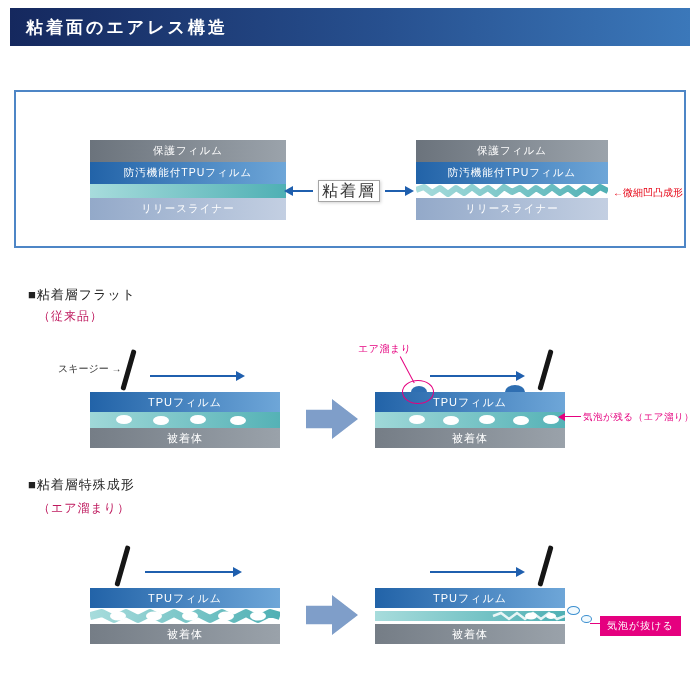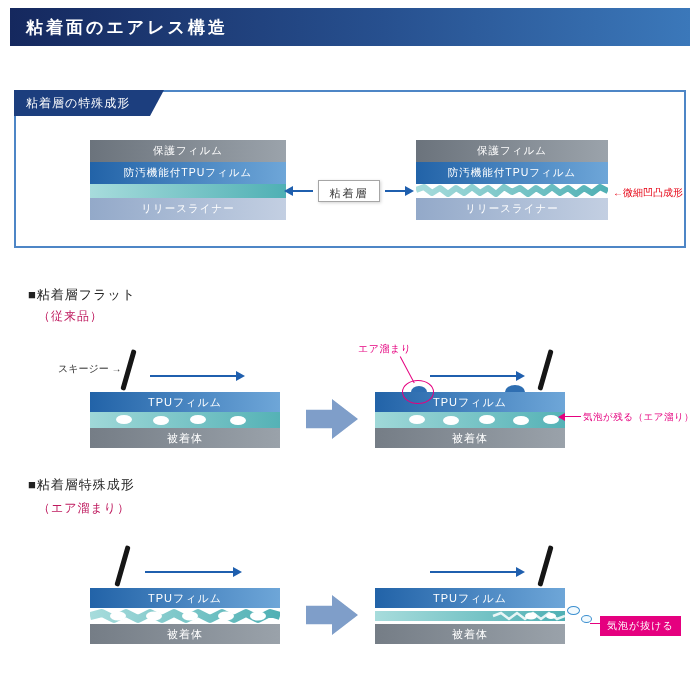--- a/index.html
+++ b/index.html
@@ -22,22 +22,22 @@
 
   
   .layer { width:100%; display:flex; align-items:center; justify-content:center;
     color:#fff; font-size:10.5px; letter-spacing:1px; white-space:nowrap; overflow:hidden; }
   .layer.protect { height:22px; background:linear-gradient(90deg,#6b737c,#9ba3ab); }
   .layer.tpu { height:22px; background:linear-gradient(90deg,#2263a8,#6ea6d8); }
   .layer.adhesive { height:14px; background:linear-gradient(90deg,#a7dcdc,#4fb0b4); }
   .layer.release { height:22px; background:linear-gradient(90deg,#93a9c9,#c3cfe2); }
   .adh-row { height:14px; background:#fff; position:relative; }
 
-  .center-label { border:1px solid #a6a6a6; background:#fff; color:#333; font-size:11px;
-    display:flex; align-items:flex-end; justify-content:center; letter-spacing:2px;
+  .center-label { border:1px solid #a6a6a6; background:#fff; color:#333; font-size:16px;
+    display:flex; align-items:flex-start; justify-content:center; letter-spacing:2px;
     box-shadow:1px 1px 3px rgba(0,0,0,.18); }
 
   
   .marrow { position:absolute; height:2px; background:#1f5fae; }
   .marrow::after { content:""; position:absolute; right:-9px; top:-4px; width:0; height:0;
     border-left:9px solid #1f5fae; border-top:5px solid transparent; border-bottom:5px solid transparent; }
   .marrow-left::after { display:none; }
   .marrow-left::before { content:""; position:absolute; left:-9px; top:-4px; width:0; height:0;
     border-right:9px solid #1f5fae; border-top:5px solid transparent; border-bottom:5px solid transparent; }
 
@@ -82,23 +82,20 @@
   </defs>
 </svg>
 
 <div class="canvas">
 
   <div class="abs header">
     <span>粘着面のエアレス構造</span>
   </div>
 
   <div class="abs panel">
-    <div class="abs panel-label">
-      <span>粘着層の特殊成形</span>
-    </div>
 
     <div class="abs" style="left:74px; top:48px; width:196px;">
       <div class="layer protect">
         <span>保護フィルム</span>
       </div>
       <div class="layer tpu">
         <span>防汚機能付TPUフィルム</span>
       </div>
       <div class="layer adhesive"></div>
       <div class="layer release">

